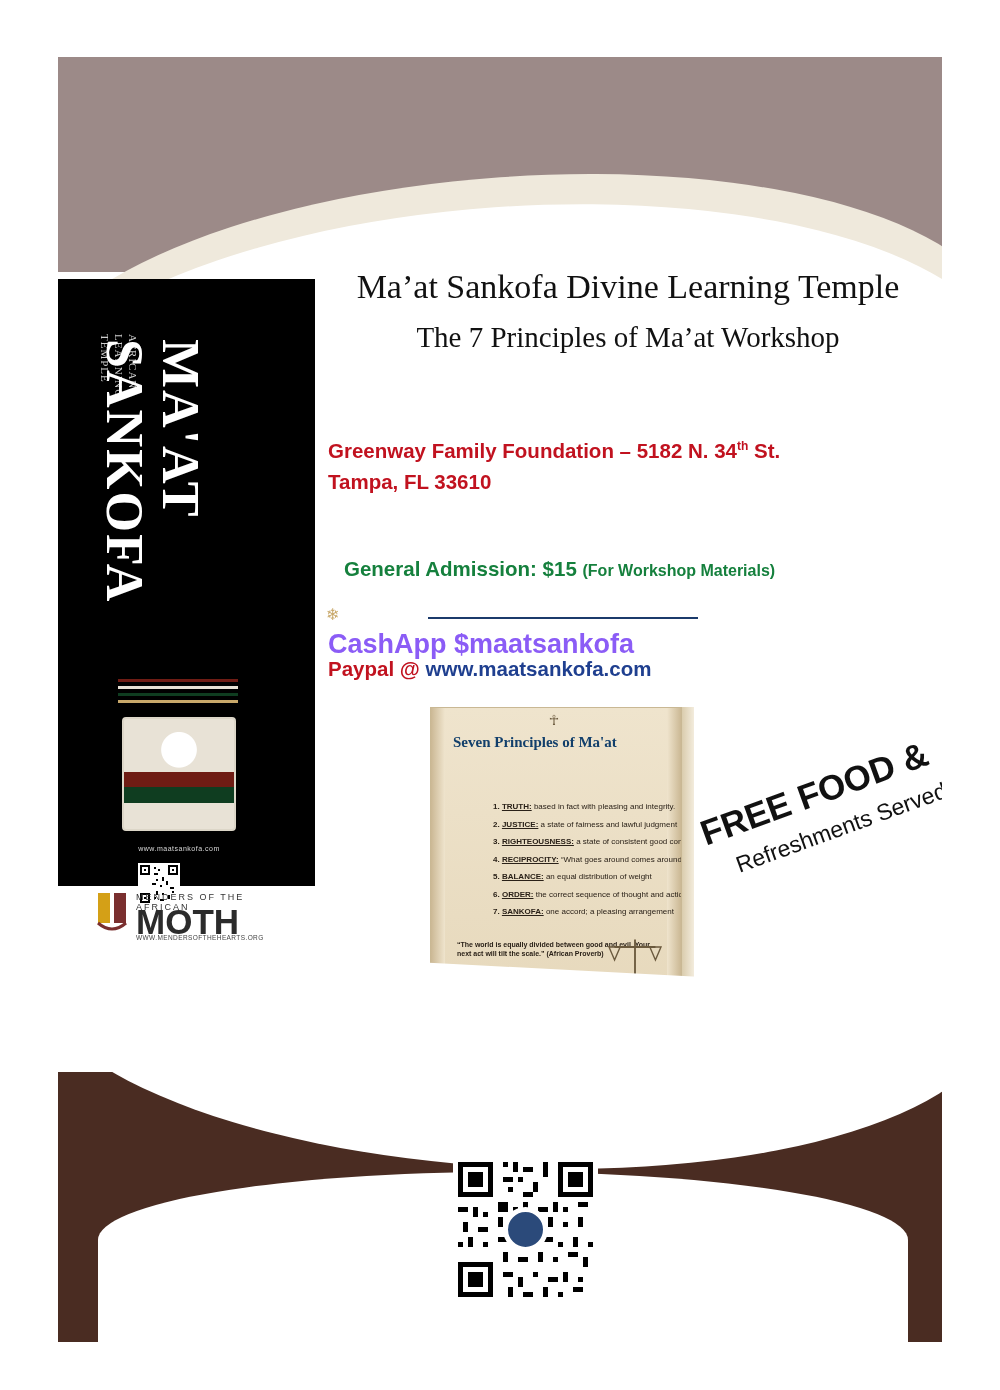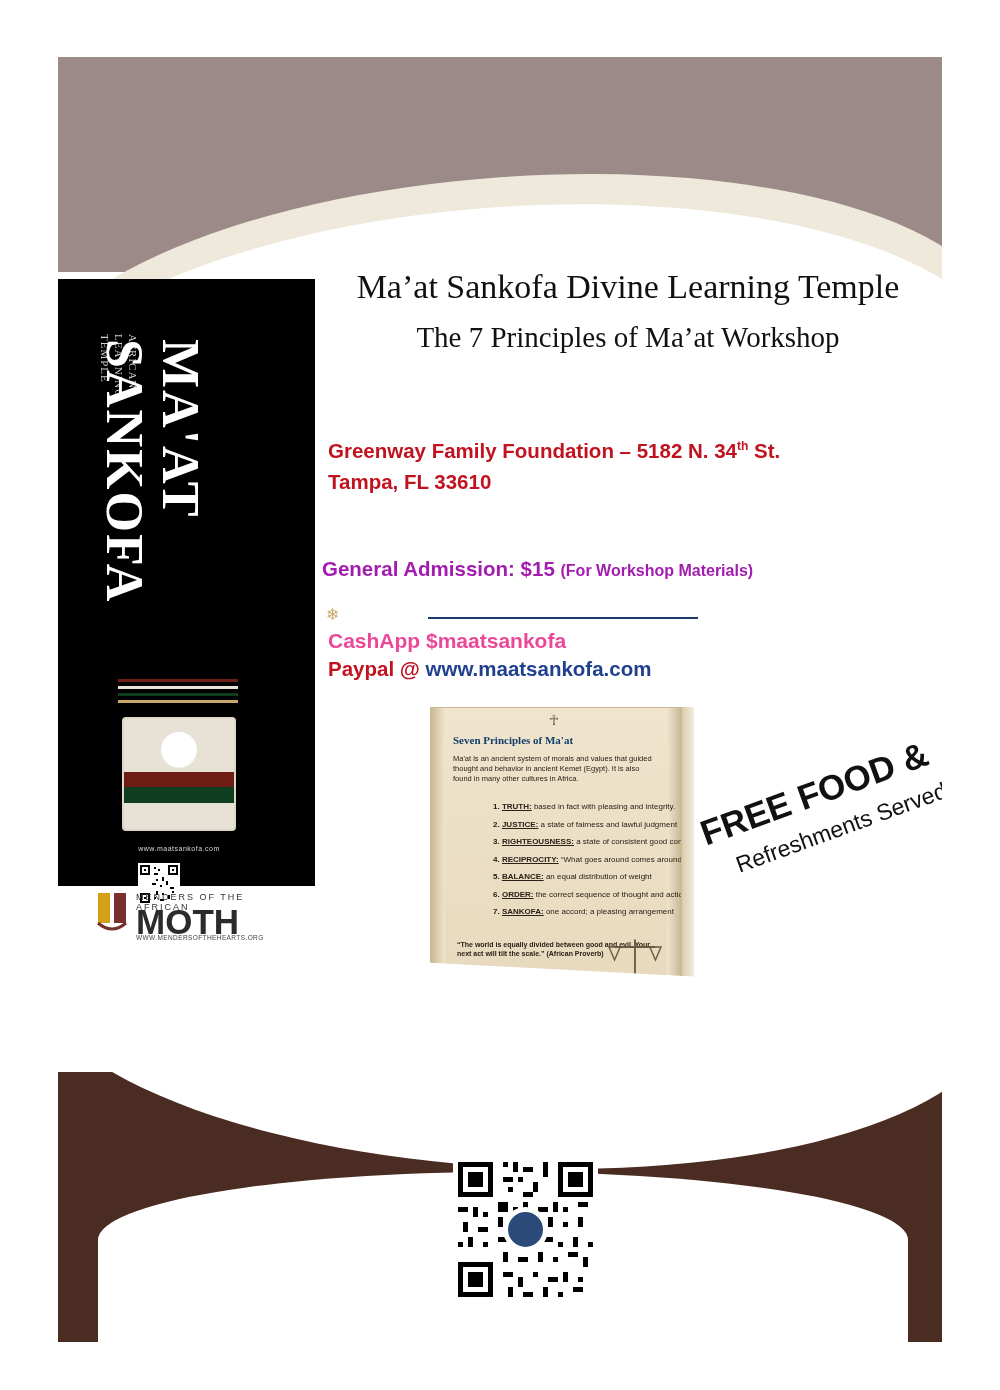--- a/index.html
+++ b/index.html
@@ -107,51 +107,51 @@
     margin-top:4px;
     font-family:"Liberation Serif", serif;
     font-size:29px;color:#111;
   }
   .redblock{
     position:absolute;left:270px;top:374px;width:620px;
     color:#c1121f;font-weight:bold;font-size:20.5px;line-height:31px;
   }
   .redblock sup{font-size:12px;}
   .admission{
-    position:absolute;left:264px;top:500px;width:620px;
-    color:#a21caf;font-weight:bold;font-size:20.5px;
+    position:absolute;left:286px;top:500px;width:620px;
+    color:#15803d;font-weight:bold;font-size:20.5px;
   }
   .admission .small{font-size:16px;font-weight:bold;}
   .rule{
     position:absolute;left:370px;top:560px;width:270px;height:2px;background:#1b3a6b;
   }
   .asterisk{
     position:absolute;left:268px;top:548px;color:#c8a86a;font-size:16px;
   }
   .pay1{
-    position:absolute;left:270px;top:572px;color:#ec4899;font-weight:bold;font-size:21px;
+    position:absolute;left:270px;top:572px;color:#8b5cf6;font-weight:bold;font-size:27px;
   }
   .pay2{
     position:absolute;left:270px;top:600px;color:#c1121f;font-weight:bold;font-size:20.5px;
   }
   .pay2 .blue{color:#1f3f8f;}
   
   .scroll{
     position:absolute;left:372px;top:650px;width:250px;height:312px;
     background:linear-gradient(to bottom,#efe4cd,#e6d8bb);
     border:1px solid #c9b894;
     overflow:hidden;
     font-size:8px;color:#2a2118;
   }
   .scroll-edge-l,.scroll-edge-r{position:absolute;top:0;width:14px;height:312px;
     background:linear-gradient(to right,#cbb894,#efe4cd);}
   .scroll-edge-l{left:0;}
   .scroll-edge-r{right:0;background:linear-gradient(to left,#cbb894,#efe4cd);}
   .scroll-title{
-    position:absolute;left:22px;top:26px;font-size:11px;font-weight:bold;color:#123f6b;
+    position:absolute;left:22px;top:26px;font-size:15px;font-weight:bold;color:#123f6b;
     font-family:"Liberation Serif", serif;
   }
   .scroll-intro{position:absolute;left:22px;top:46px;width:205px;line-height:10px;font-size:7.5px;}
   .scroll-list{position:absolute;left:22px;top:86px;width:212px;}
   .scroll-list li{margin-bottom:7.5px;font-size:8px;line-height:10px;list-style:none;}
   .scroll-list .num{font-weight:bold;}
   .scroll-list .term{font-weight:bold;text-decoration:underline;}
   .scroll-prov{position:absolute;left:26px;top:232px;width:200px;font-size:7px;font-weight:bold;line-height:9px;}
   .scroll-foot{position:absolute;left:52px;top:296px;font-size:5.5px;color:#333;}
   .scroll-ankh{position:absolute;left:108px;top:4px;width:30px;height:18px;font-size:14px;color:#6b5a3e;text-align:center;}
@@ -301,21 +301,20 @@
   <div class="pay2">
     <span>Paypal @ </span><span class="blue">www.maatsankofa.com</span>
   </div>
 
   <div class="paper-strip"></div>
   <div class="scroll">
     <div class="scroll-edge-l"></div>
     <div class="scroll-edge-r"></div>
     <div class="scroll-ankh">☥</div>
     <div class="scroll-title">Seven Principles of Ma'at</div>
-    <div class="scroll-intro">Ma'at is an ancient system of morals and values that guided thought and behavior in ancient Kemet (Egypt). It is also found in many other cultures in Africa.</div>
     <ul class="scroll-list">
       <li><span class="num">1.</span> <span class="term">TRUTH:</span><span> based in fact with pleasing and integrity.</span></li>
       <li><span class="num">2.</span> <span class="term">JUSTICE:</span><span> a state of fairness and lawful judgment</span></li>
       <li><span class="num">3.</span> <span class="term">RIGHTEOUSNESS:</span><span> a state of consistent good conduct</span></li>
       <li><span class="num">4.</span> <span class="term">RECIPROCITY:</span><span> “What goes around comes around”</span></li>
       <li><span class="num">5.</span> <span class="term">BALANCE:</span><span> an equal distribution of weight</span></li>
       <li><span class="num">6.</span> <span class="term">ORDER:</span><span> the correct sequence of thought and action</span></li>
       <li><span class="num">7.</span> <span class="term">SANKOFA:</span><span> one accord; a pleasing arrangement</span></li>
     </ul>
     <div class="scroll-prov">“The world is equally divided between good and evil. Your next act will tilt the scale.” (African Proverb)</div>

